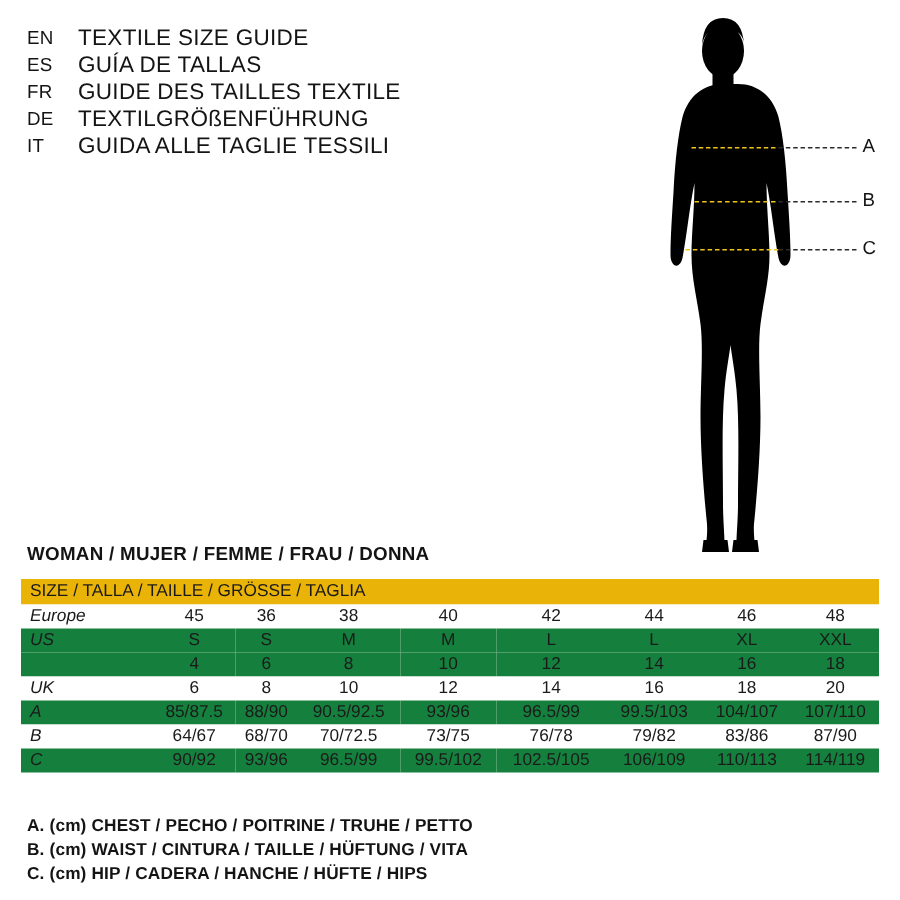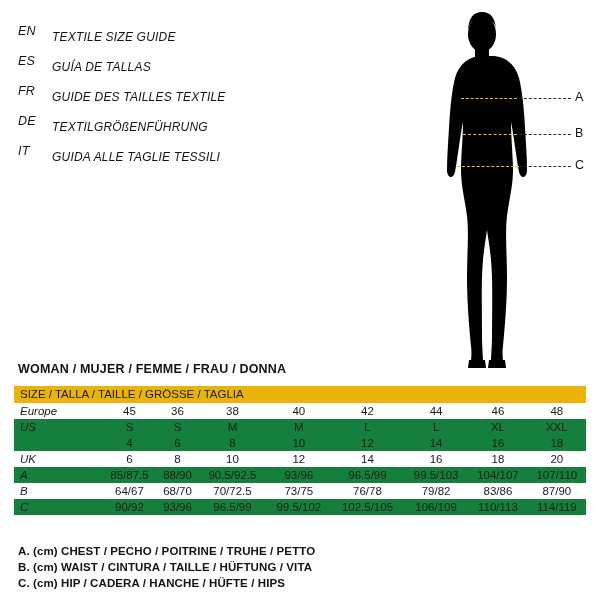--- a/index.html
+++ b/index.html
@@ -23,37 +23,35 @@
 
   
   .lang-block {
     position: absolute;
     top: 17px;
     left: 18px;
     width: 330px;
   }
   .lang-row {
     display: flex;
-    align-items: center;
+    align-items: flex-start;
     line-height: 17px;
     margin-bottom: 1px;
-    font-style: italic;
   }
   .lang-code {
     width: 34px;
     flex: 0 0 34px;
     font-size: 12.5px;
     letter-spacing: 0.2px;
     color: #141414;
   }
   .lang-text {
-    font-size: 12px;
+    font-size: 15px;
     letter-spacing: 0.2px;
     color: #141414;
-    margin-top: 12px;
   }
 
   
   .figure-wrap {
     position: absolute;
     top: 10px;
     left: 425px;
     width: 165px;
     height: 360px;
   }

